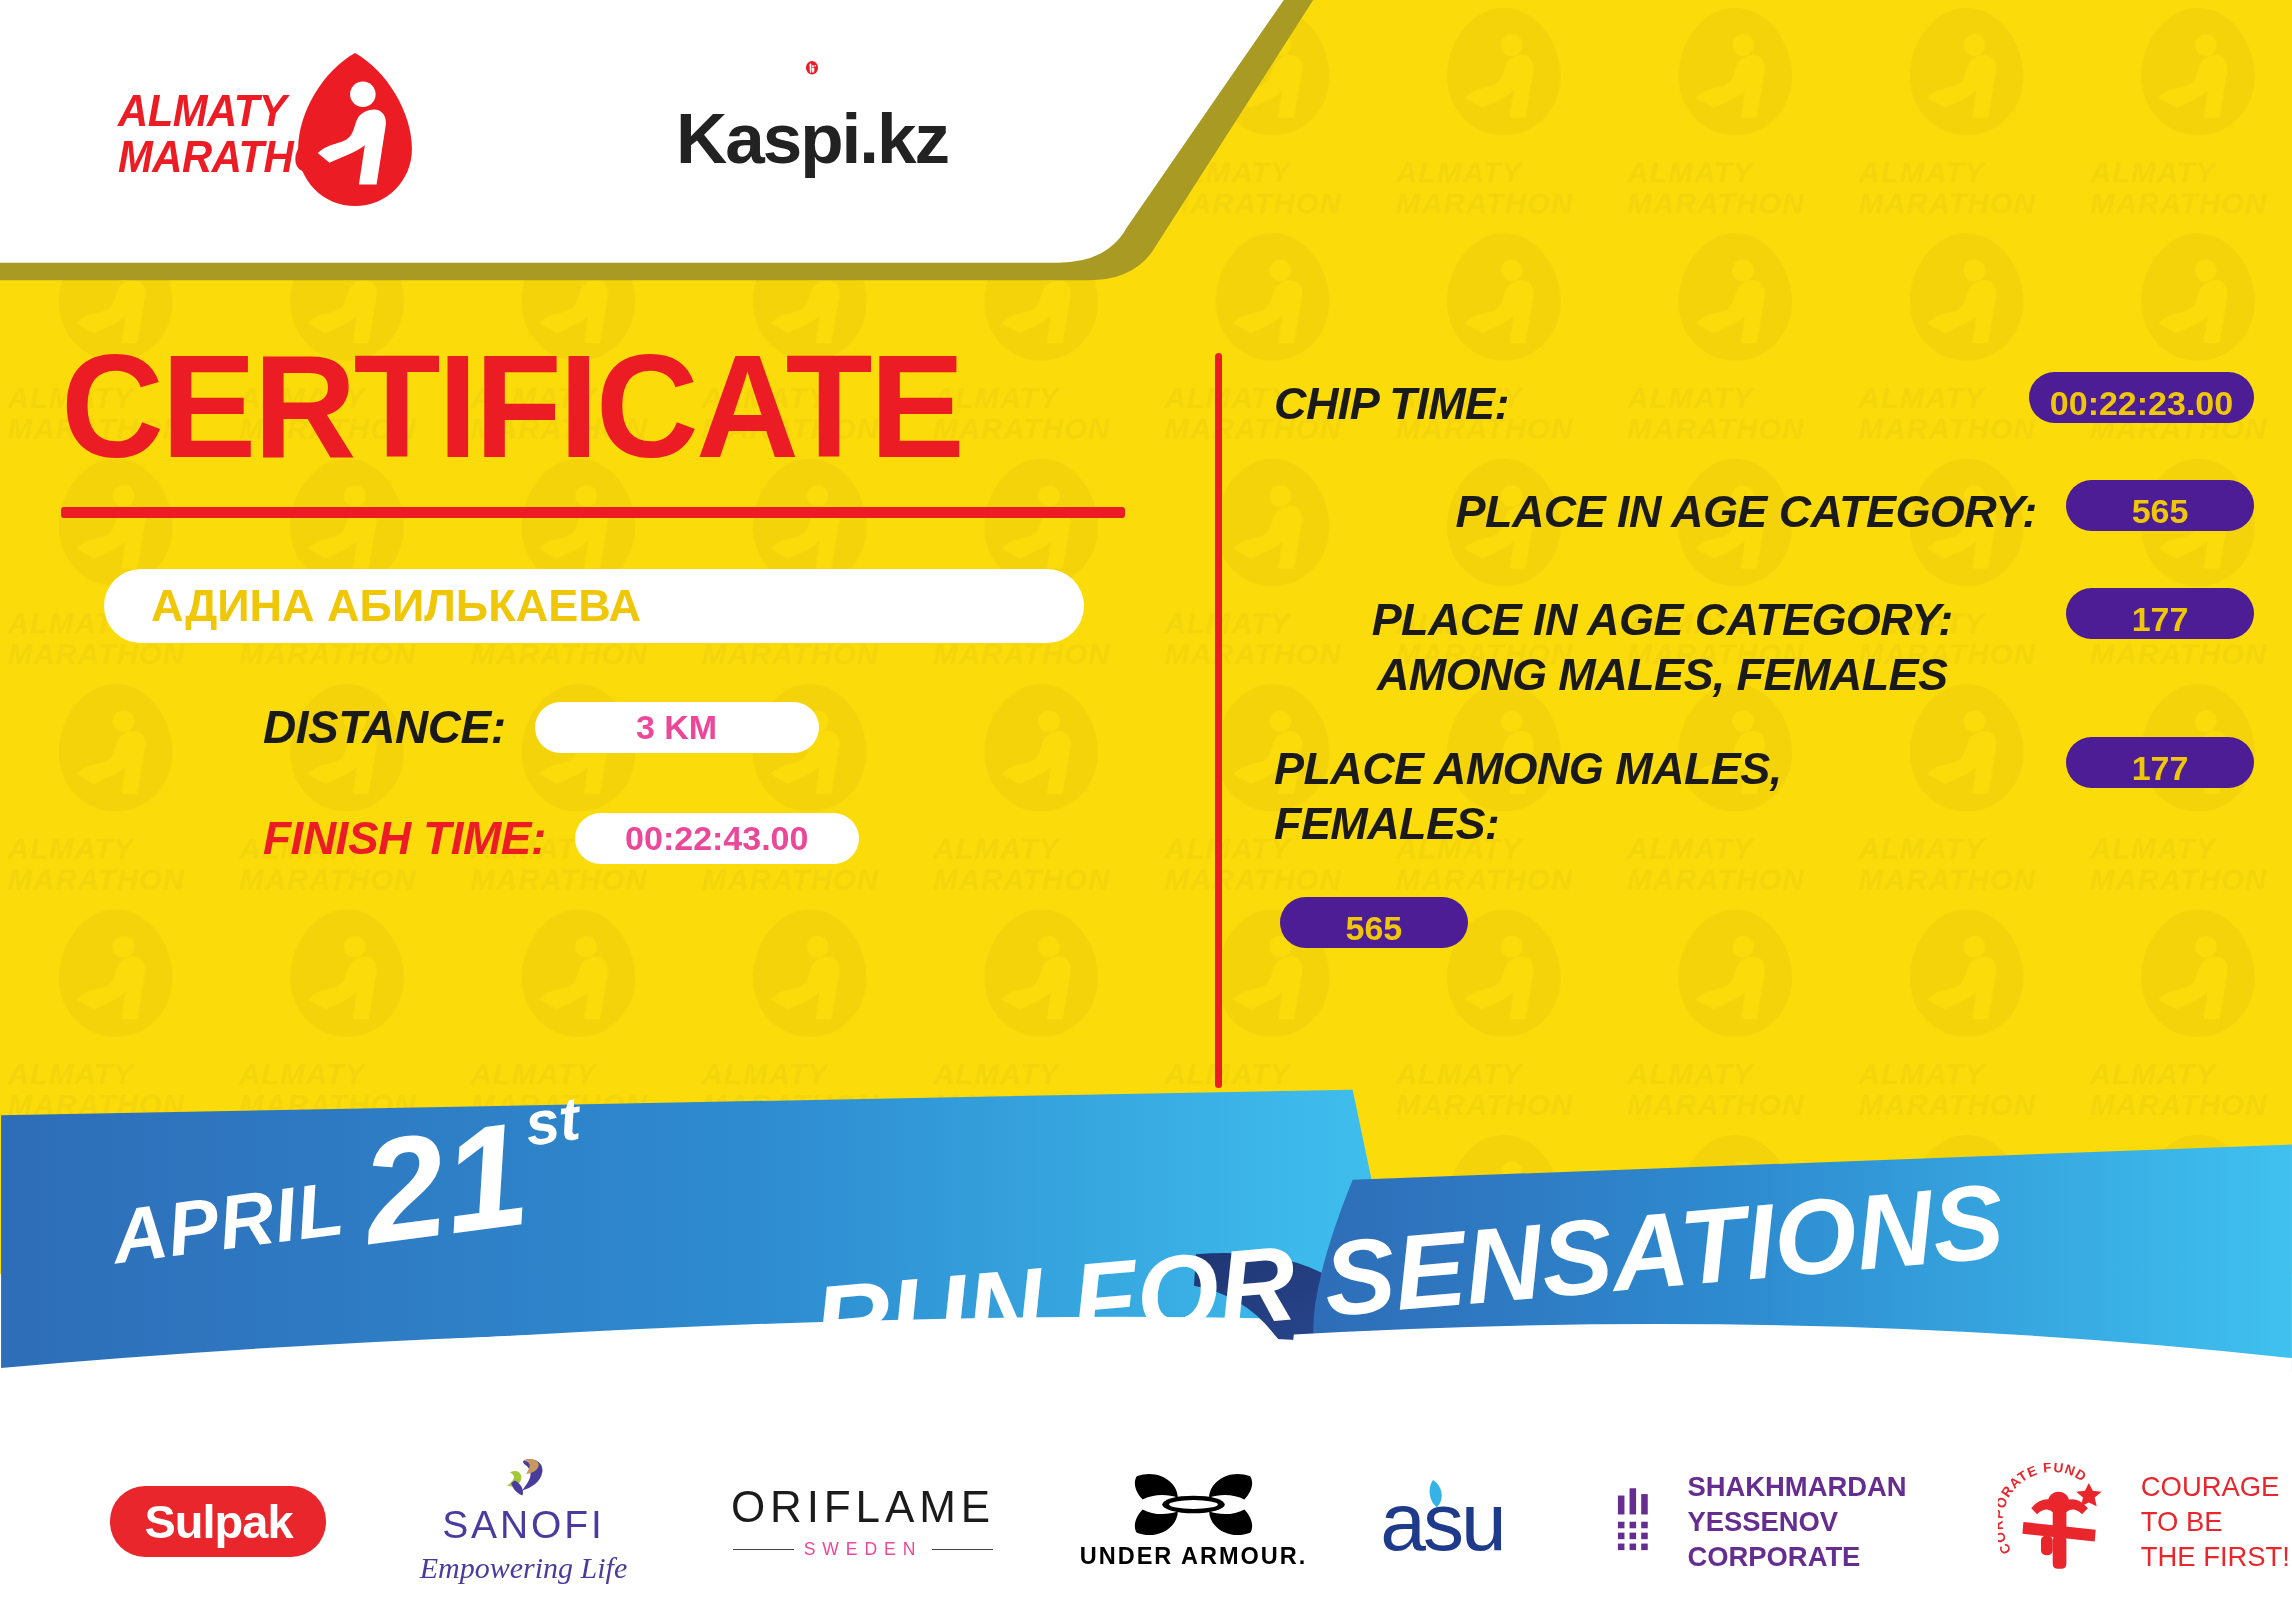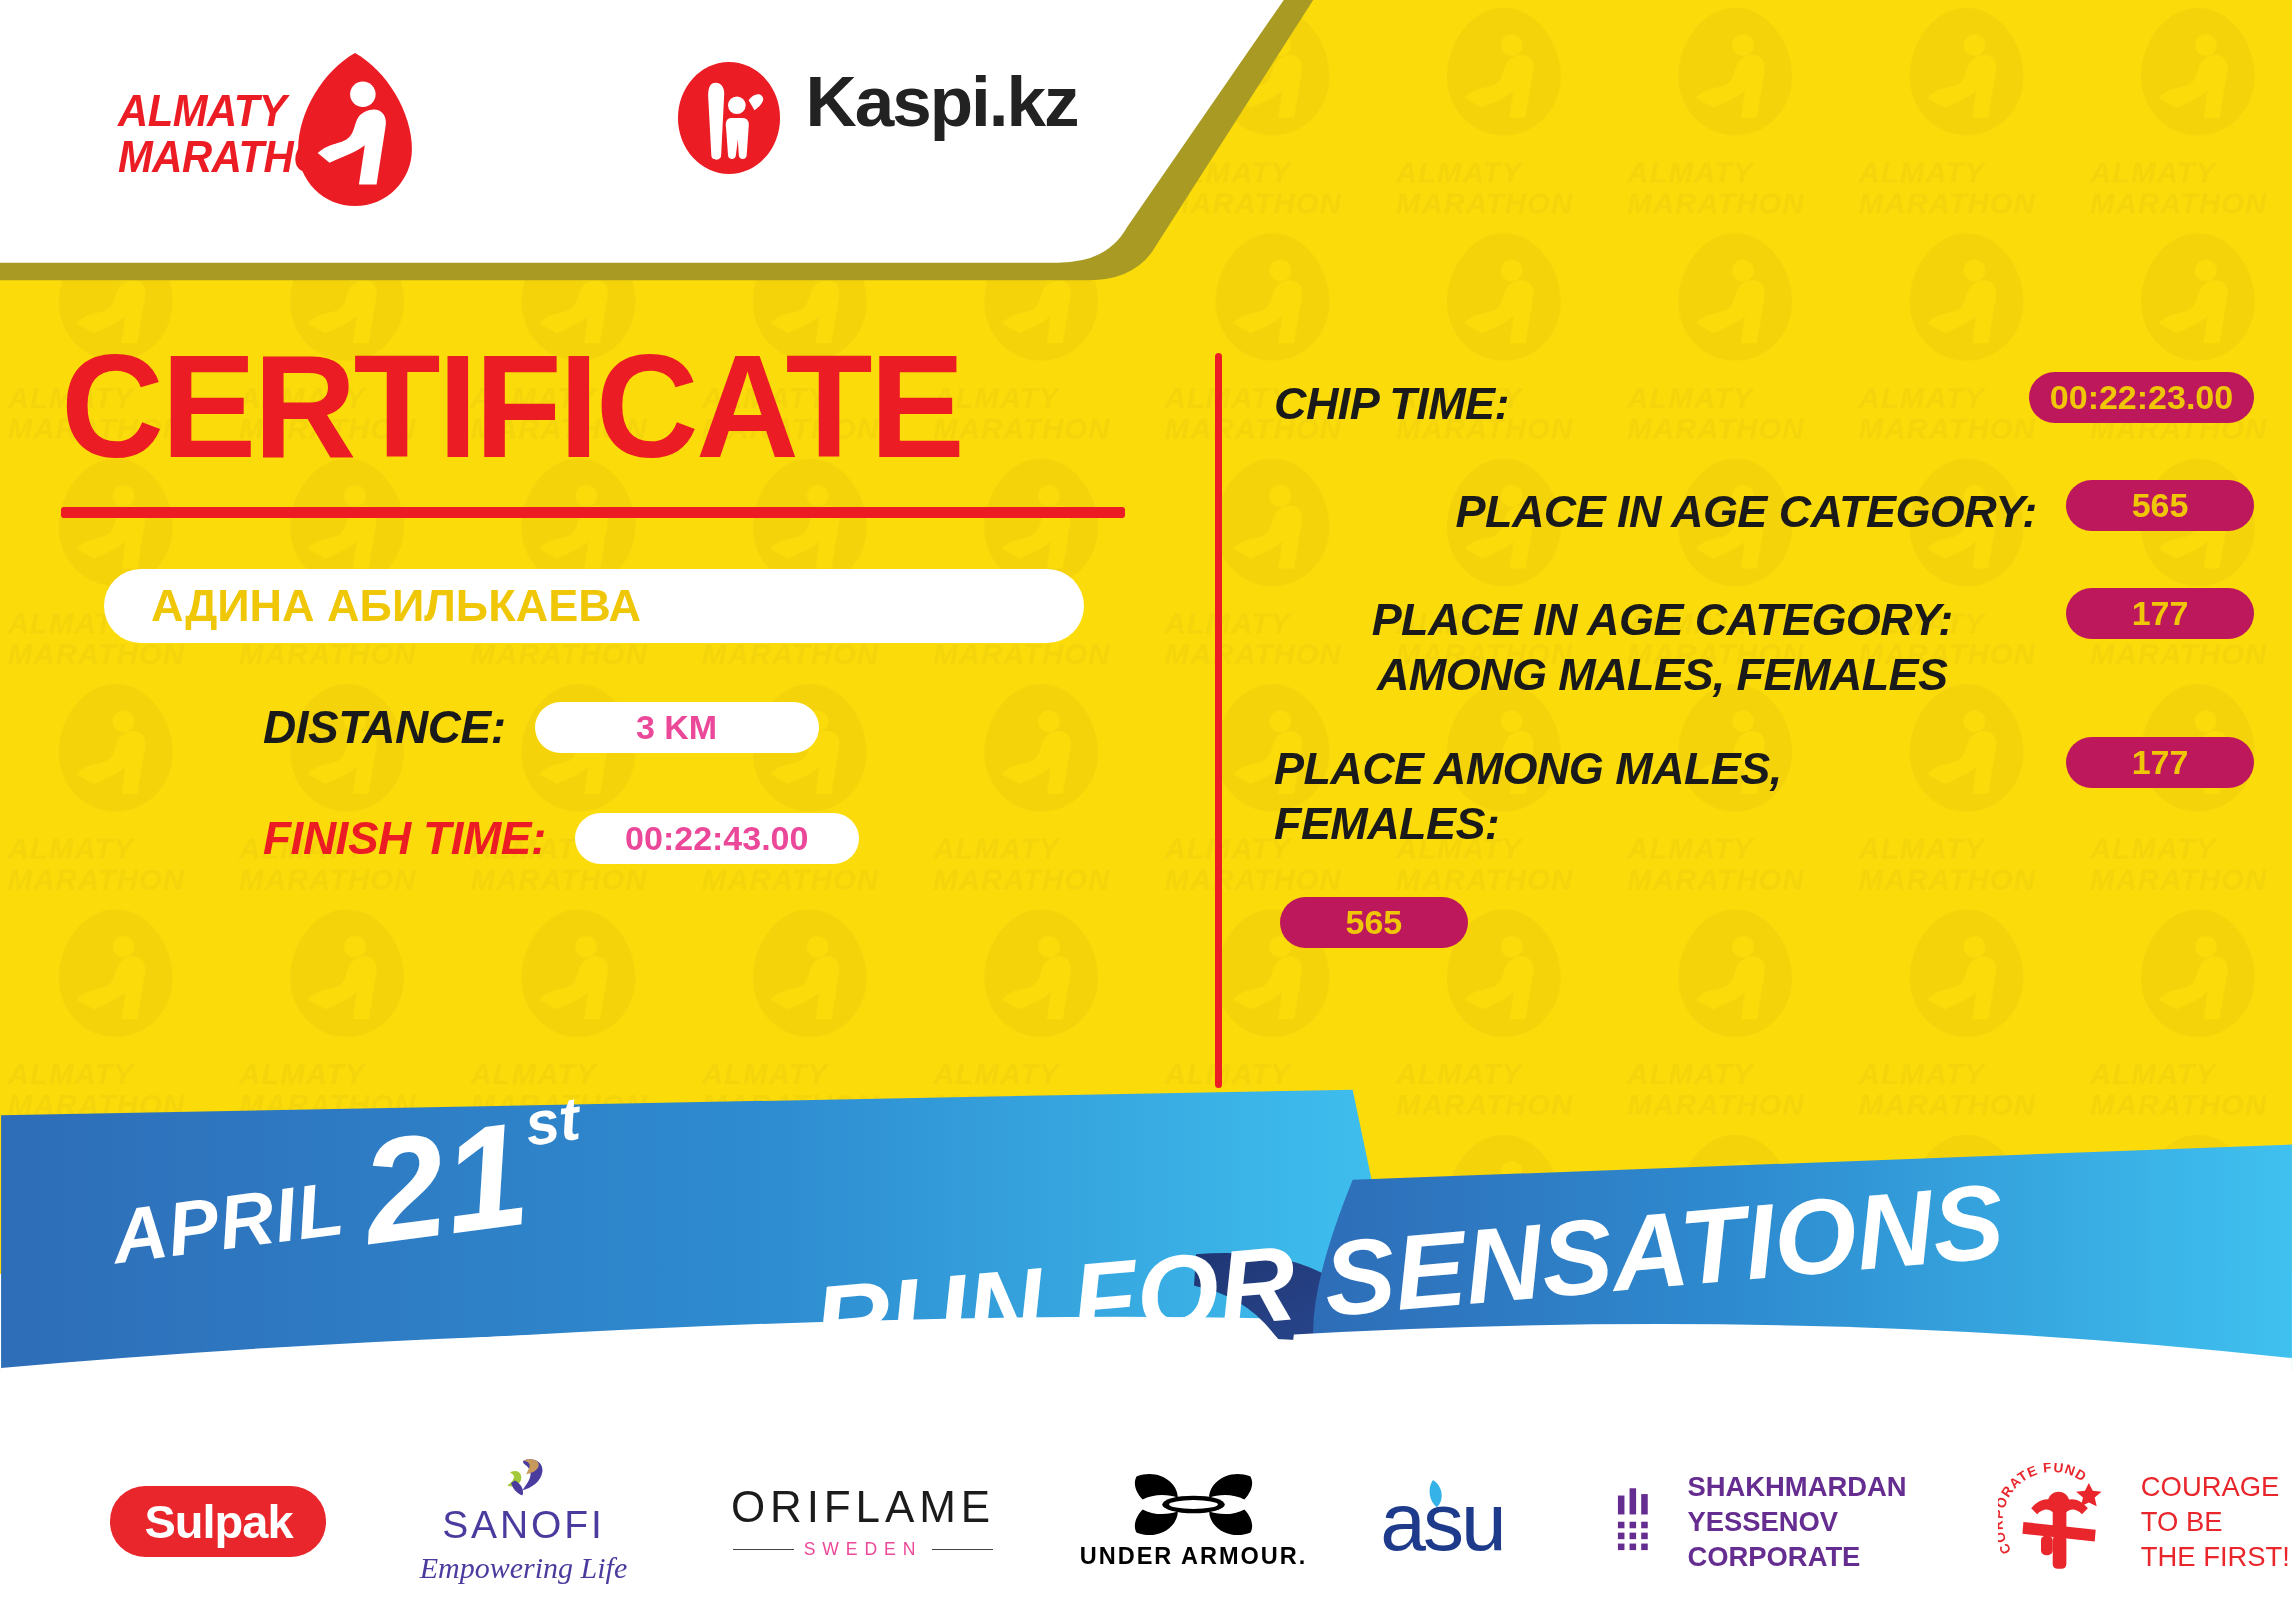--- a/index.html
+++ b/index.html
@@ -67,21 +67,21 @@
   .am-drop{
     position:absolute;
     left:178px; top:0px;
     width:118px; height:157px;
   }
 
   .kaspi-logo{
     position:absolute;
     left:676px; top:61px;
     height:118px;
-    display:flex; gap:23.5px;
+    display:flex; align-items:center; gap:23.5px;flex-direction:column;
   }
   .kaspi-mark{width:106px;height:114px;}
   .kaspi-word{
     font-size:71px;
     font-weight:bold;
     color:#222;
     letter-spacing:-2px;
     font-family:"Liberation Sans",sans-serif;
   }
 
@@ -189,24 +189,24 @@
     font-weight:bold;
     font-style:italic;
     line-height:55px;
     letter-spacing:-0.6px;
     padding-top:3.9px;
     font-family:"Liberation Sans",sans-serif;
   }
   .stat-pill{
     flex:0 0 auto;
     width:188px; height:51px;
-    background:#be185d;
+    background:#4c1d95;
     border-radius:25.5px;
     display:flex;
-    align-items:center;
+    align-items:flex-end;
     justify-content:center;
     margin-left:15.7px;
   }
   .stat-pill span{
     color:#F0C707;
     font-size:34px;
     font-weight:bold;
     font-family:"Liberation Sans",sans-serif;
   }
   .stat-row.r1 .stat-label{text-align:left;}

